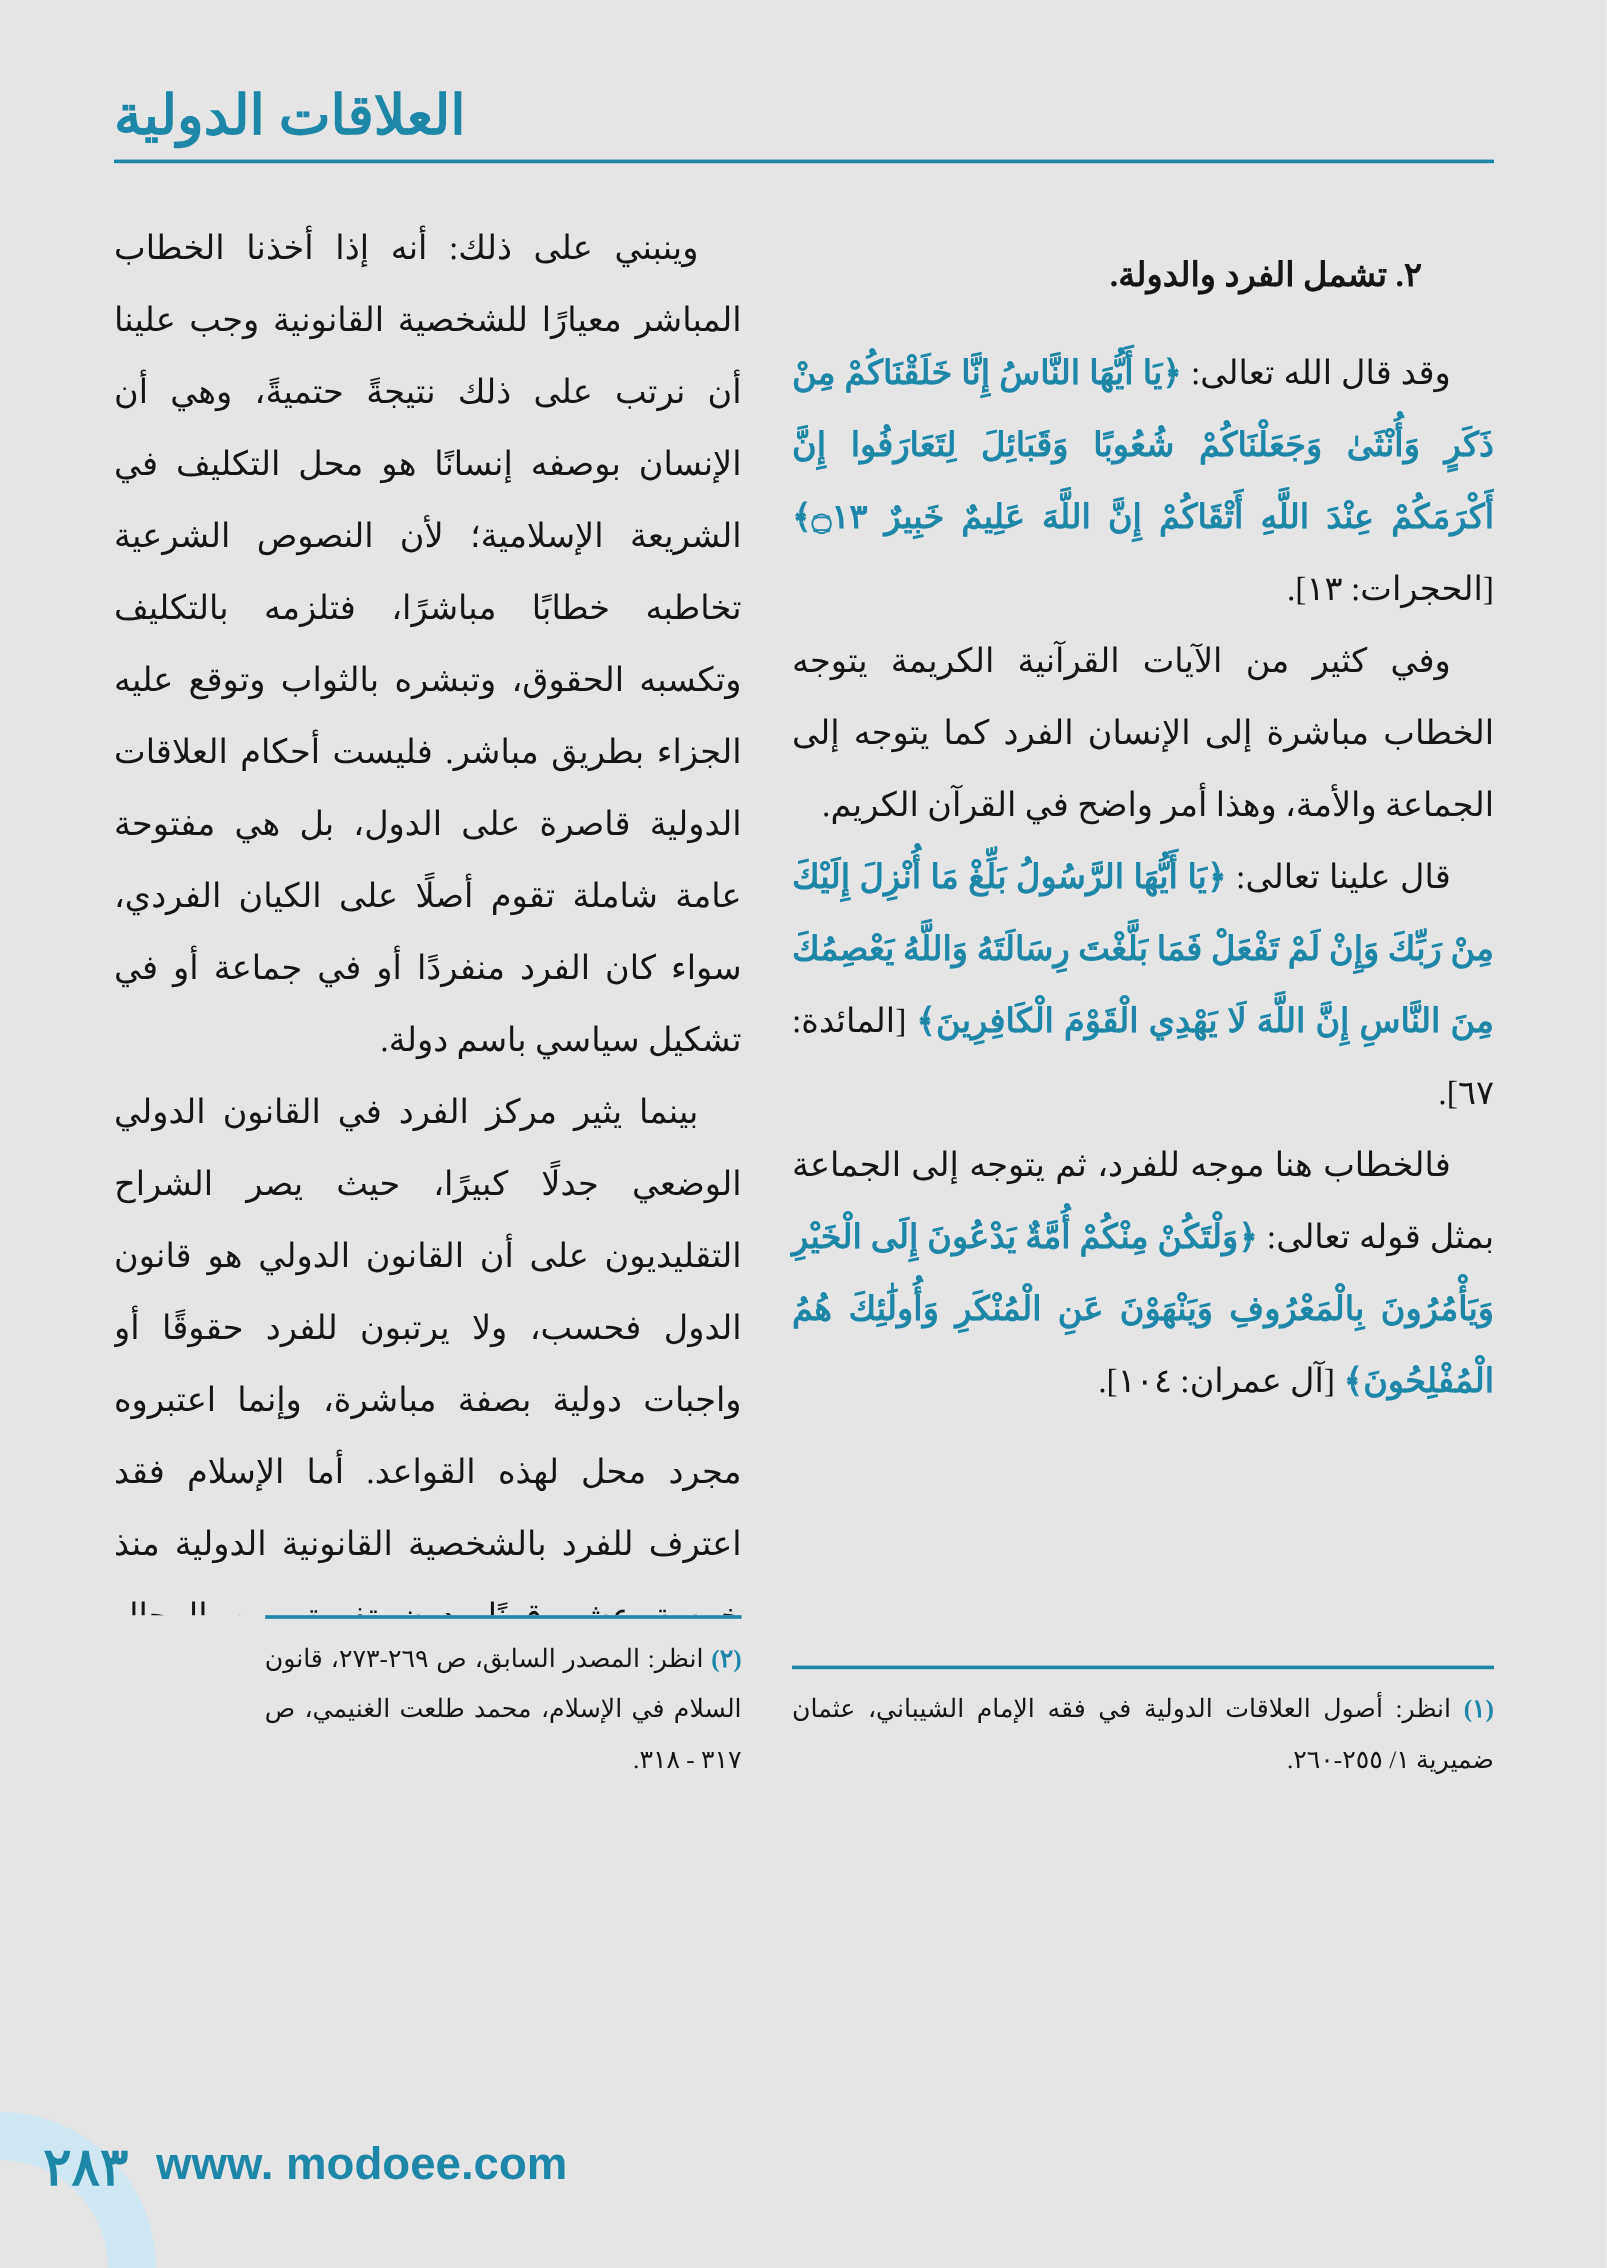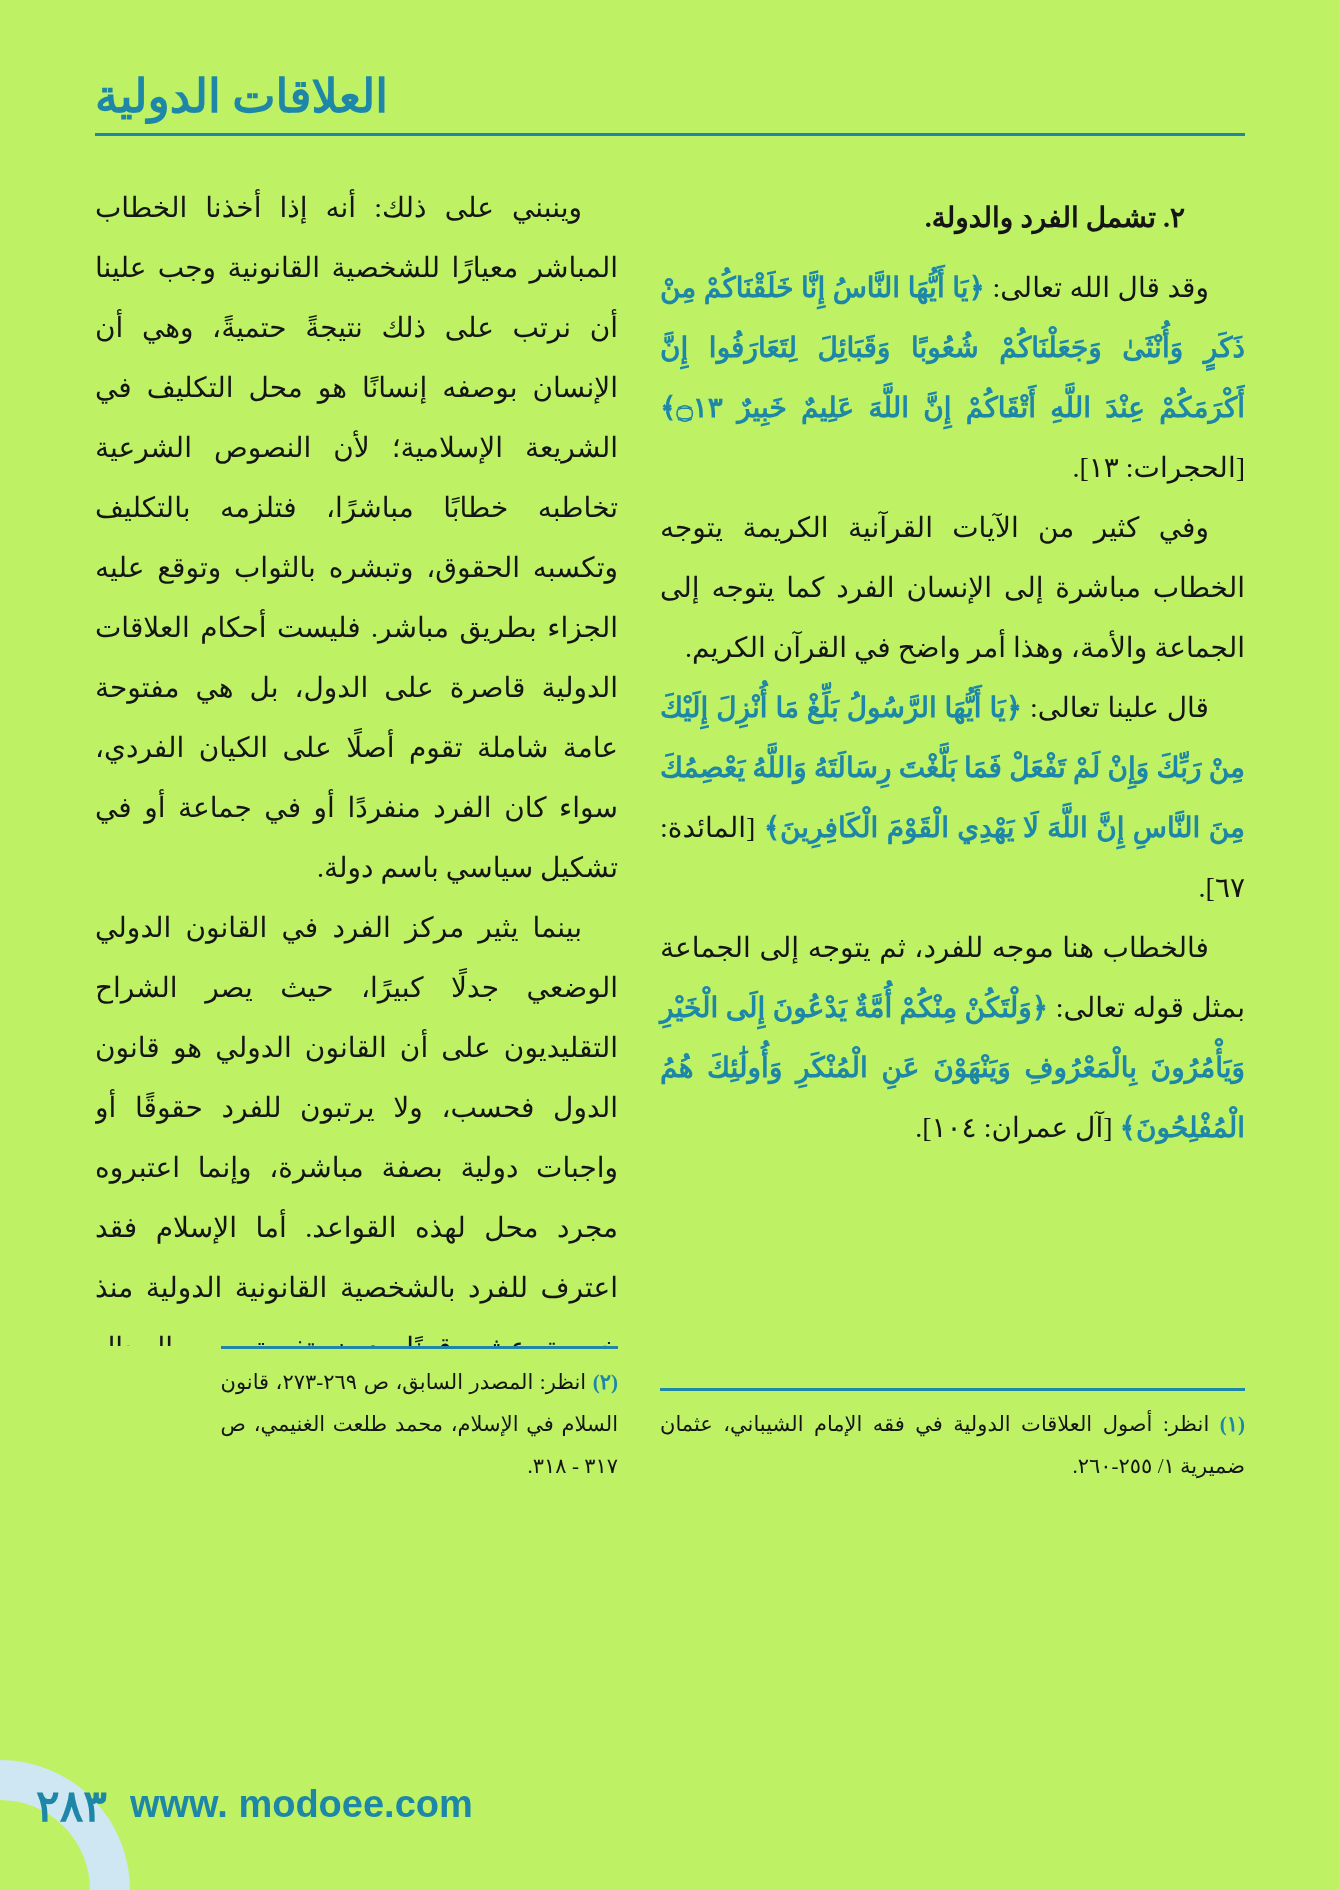--- a/index.html
+++ b/index.html
@@ -7,21 +7,21 @@
     --corner:#cfe7f2;
     --ink:#151515;
   }
   *{box-sizing:border-box;}
   html,body{margin:0;padding:0;}
   body{
     width:1339px;height:1890px;position:relative;overflow:hidden;
     background:#ffffff;color:var(--ink);
     font-family:"Liberation Serif","DejaVu Serif",serif;
   }
-  .page{position:absolute;inset:0;background:#bef264;}
+  .page{position:absolute;inset:0;background:#e5e5e5;}
 
   
   .header{position:absolute;top:72px;left:95px;right:94px;}
   .header-title{
     font-size:46px;font-weight:bold;color:var(--accent);
     text-align:left;direction:rtl;line-height:1.1;
   }
   .header-rule{margin-top:10px;height:3px;background:var(--accent);}
 
   
@@ -29,21 +29,21 @@
     position:absolute;top:178px;right:94px;width:1150px;height:1168px;
     display:flex;gap:42px;direction:rtl;align-items:flex-start;overflow:hidden;
   }
   .col{direction:rtl;}
   .col-right{width:585px;}
   .col-left{width:523px;}
   .para{
     margin:0;text-align:justify;font-size:28px;line-height:60px;
     color:var(--ink);text-indent:36px;
   }
-  .para.heading{font-weight:bold;text-indent:60px;margin:10px 0;}
+  .para.heading{font-weight:bold;text-indent:60px;margin:22px 0;}
   .run-plain{color:var(--ink);}
   .run-quran{color:var(--accent);font-weight:bold;}
   .run-fn{color:var(--accent);font-weight:bold;font-size:0.62em;vertical-align:super;}
   .run-fnmark{color:var(--accent);font-weight:bold;}
 
   
   .footnotes{
     position:absolute;top:1346px;right:94px;width:1150px;
     display:flex;gap:42px;direction:rtl;align-items:flex-end;
   }

